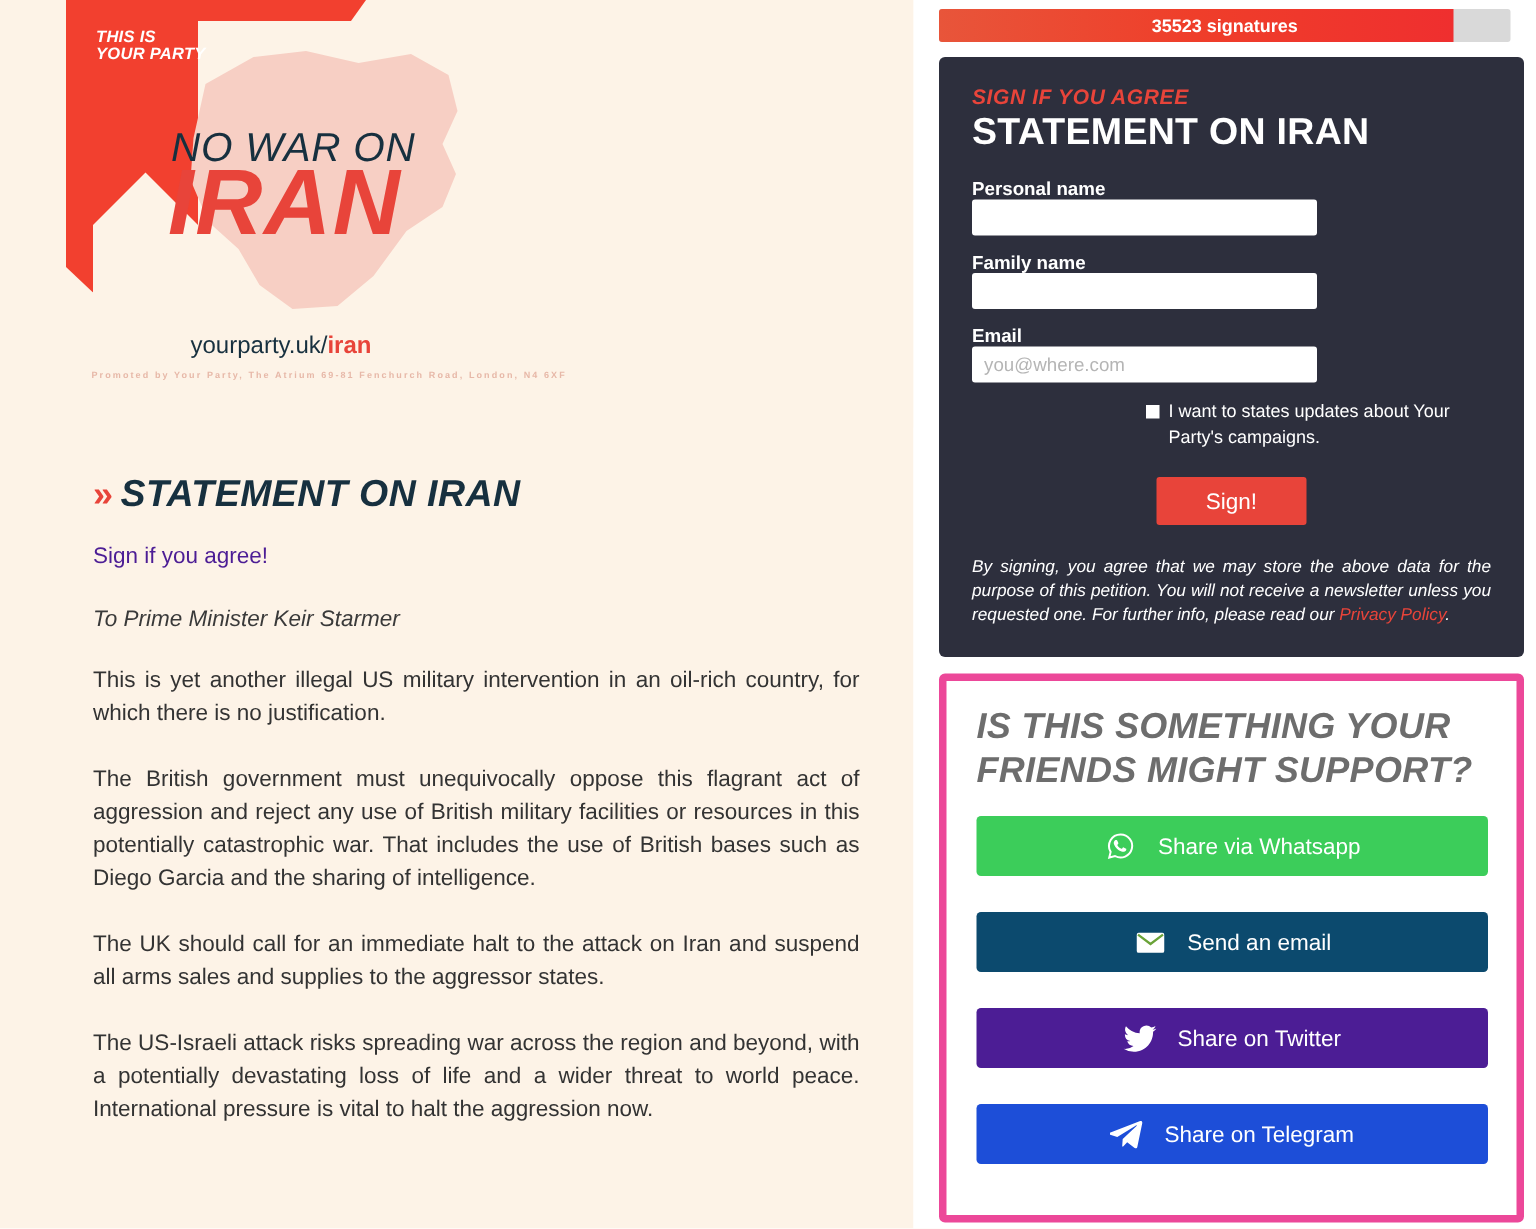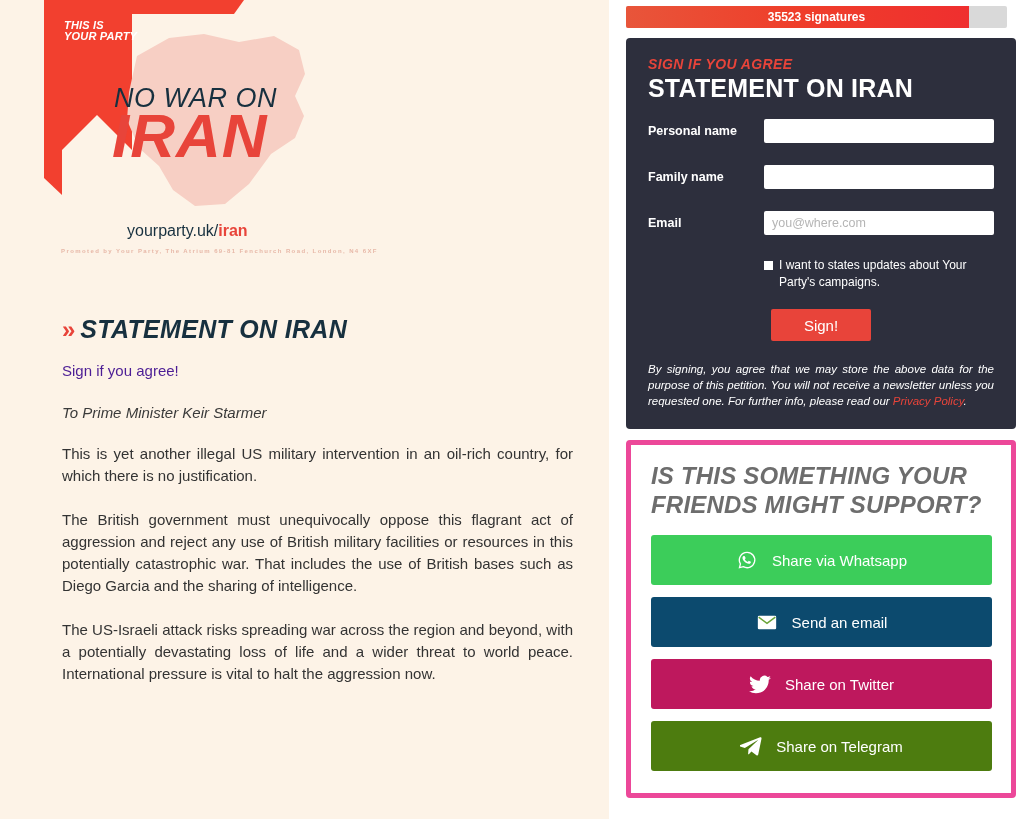--- a/index.html
+++ b/index.html
@@ -205,22 +205,23 @@
   }
   .signup-title {
     color: #ffffff;
     font-size: 25px;
     font-weight: bold;
     margin: 0 0 16px 0;
     letter-spacing: 0.2px;
   }
   .field-row {
     display: flex;
-    align-items: center;
-    margin-bottom: 22px;
+    align-items: flex-start;
+    margin-bottom: 11px;
+    flex-direction: column;
   }
   .field-label {
     width: 116px;
     color: #ffffff;
     font-size: 12.5px;
     font-weight: bold;
   }
   .field-input {
     width: 230px;
     height: 24px;
@@ -292,38 +293,38 @@
     line-height: 29px;
     margin: 0 0 16px 0;
     letter-spacing: 0.2px;
   }
   .share-btn {
     display: flex;
     align-items: center;
     justify-content: center;
     gap: 14px;
     width: 341px;
-    height: 50px;
+    height: 40px;
     border-radius: 3px;
     color: #ffffff;
     font-size: 15px;
-    margin-bottom: 12px;
+    margin-bottom: 24px;
     cursor: pointer;
     position: relative;
   }
   .share-btn .sicon {
     display: inline-flex;
     align-items: center;
     justify-content: center;
     width: 22px; height: 22px;
   }
   .sb-whatsapp { background: #3ccd5a; }
   .sb-email { background: #0c4a6e; }
-  .sb-twitter { background: #be185d; text-align: right; }
-  .sb-telegram { background: #4d7c0f; }
+  .sb-twitter { background: #4c1d95; text-align: right; }
+  .sb-telegram { background: #1d4ed8; }
 </style>
 </head>
 <body>
 
 <div id="page">
 
   <div class="left-col">
 
     <div class="poster">
 
@@ -360,20 +361,21 @@
 
     <div class="statement">
       <div class="statement-heading">
         <span class="chev">»</span>
         <h1>STATEMENT ON IRAN</h1>
       </div>
       <p class="sign-if">Sign if you agree!</p>
       <p class="addressee">To Prime Minister Keir Starmer</p>
       <p class="body">This is yet another illegal US military intervention in an oil-rich country, for which there is no justification.</p>
       <p class="body">The British government must unequivocally oppose this flagrant act of aggression and reject any use of British military facilities or resources in this potentially catastrophic war. That includes the use of British bases such as Diego Garcia and the sharing of intelligence.</p>
+      <p class="body">The UK should call for an immediate halt to the attack on Iran and suspend all arms sales and supplies to the aggressor states.</p>
       <p class="body">The US-Israeli attack risks spreading war across the region and beyond, with a potentially devastating loss of life and a wider threat to world peace. International pressure is vital to halt the aggression now.</p>
     </div>
   </div>
 
   <div class="right-col">
 
     <div class="progress-wrap">
       <div class="progress-fill" id="progress-fill" style="width: 90%;"></div>
       <div class="progress-label">35523 signatures</div>
     </div>

